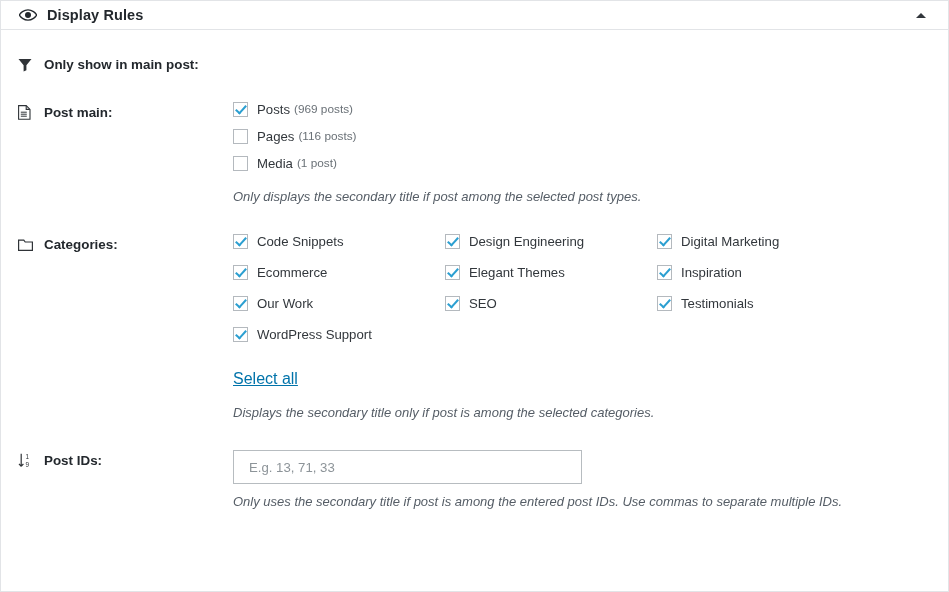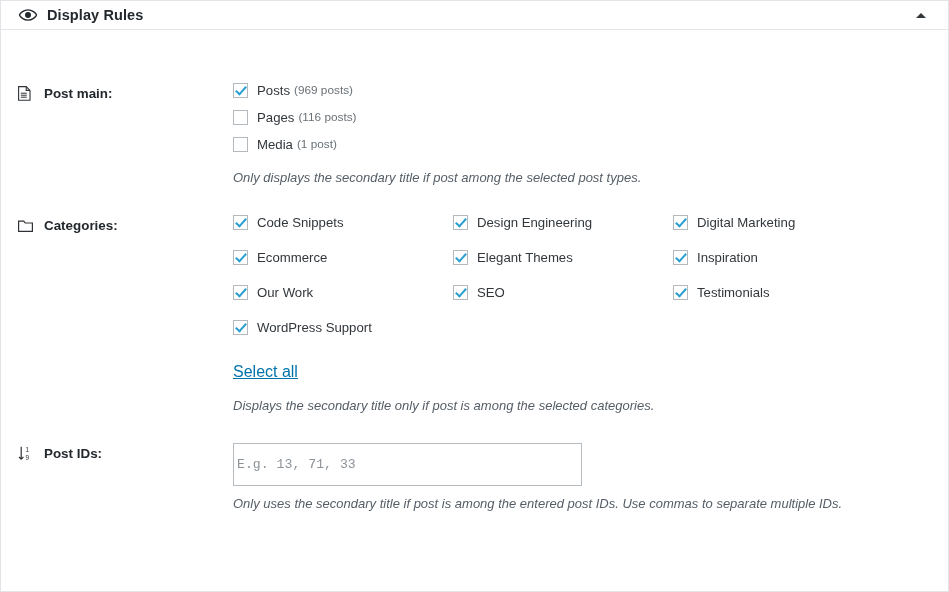--- a/index.html
+++ b/index.html
@@ -179,40 +179,39 @@
   }
 
   .post-types-list { margin-bottom: 3px; }
 
   
   .cat-grid {
     display: grid;
     grid-template-columns: 212px 212px 212px;
     column-gap: 0;
     row-gap: 4px;
-    gap: 8px;
   }
 
   .select-all {
     display: inline-block;
     font-size: 16px;
     color: #0073aa;
     text-decoration: underline;
     cursor: pointer;
   }
 
   
   .text-input {
     width: 349px;
-    height: 43px;
+    height: 34px;
     box-sizing: border-box;
     border: 1px solid #b7bcc0;
     background: #fff;
-    padding: 0 3px;
-    font-family: Liberation Mono, monospace;
+    padding: 0 15px;
+    font-family: Liberation Sans, sans-serif;
     font-size: 13.2px;
     color: #32373c;
     outline: none;
   }
   .text-input::placeholder { color: #8d9499; opacity: 1; }
 
   svg { display: block; }
 </style>
 </head>
 <body>
@@ -228,20 +227,28 @@
     </span>
     <span class="panel-title">Display Rules</span>
     <span class="collapse-toggle">
       <span class="tri"></span>
     </span>
   </div>
 
   <div class="panel-body">
 
     <div class="row" style="padding-top:24px;">
+      <div class="row-label">
+        <span class="row-icon">
+          <svg width="14" height="14" viewBox="0 0 14 14">
+            <path d="M0.5 1h13L8.4 7.2v5L5.6 13.4v-6.2z" fill="#2f3337"></path>
+          </svg>
+        </span>
+        <span class="row-label-text">Only show in main post:</span>
+      </div>
     </div>
 
     <div class="row" style="padding-top:29px;">
       <div class="row-label">
         <span class="row-icon">
           <svg width="13" height="15" viewBox="0 0 13 15">
             <path d="M0.6 0.6h7.6l3.8 3.8v9.9H0.6z" fill="none" stroke="#2f3337" stroke-width="1.1"></path>
             <path d="M8.2 0.8v3.6h3.6" fill="none" stroke="#2f3337" stroke-width="1.1"></path>
             <path d="M2.8 7.2h6M2.8 9.2h6M2.8 11.2h6" stroke="#2f3337" stroke-width="1"></path>
           </svg>

